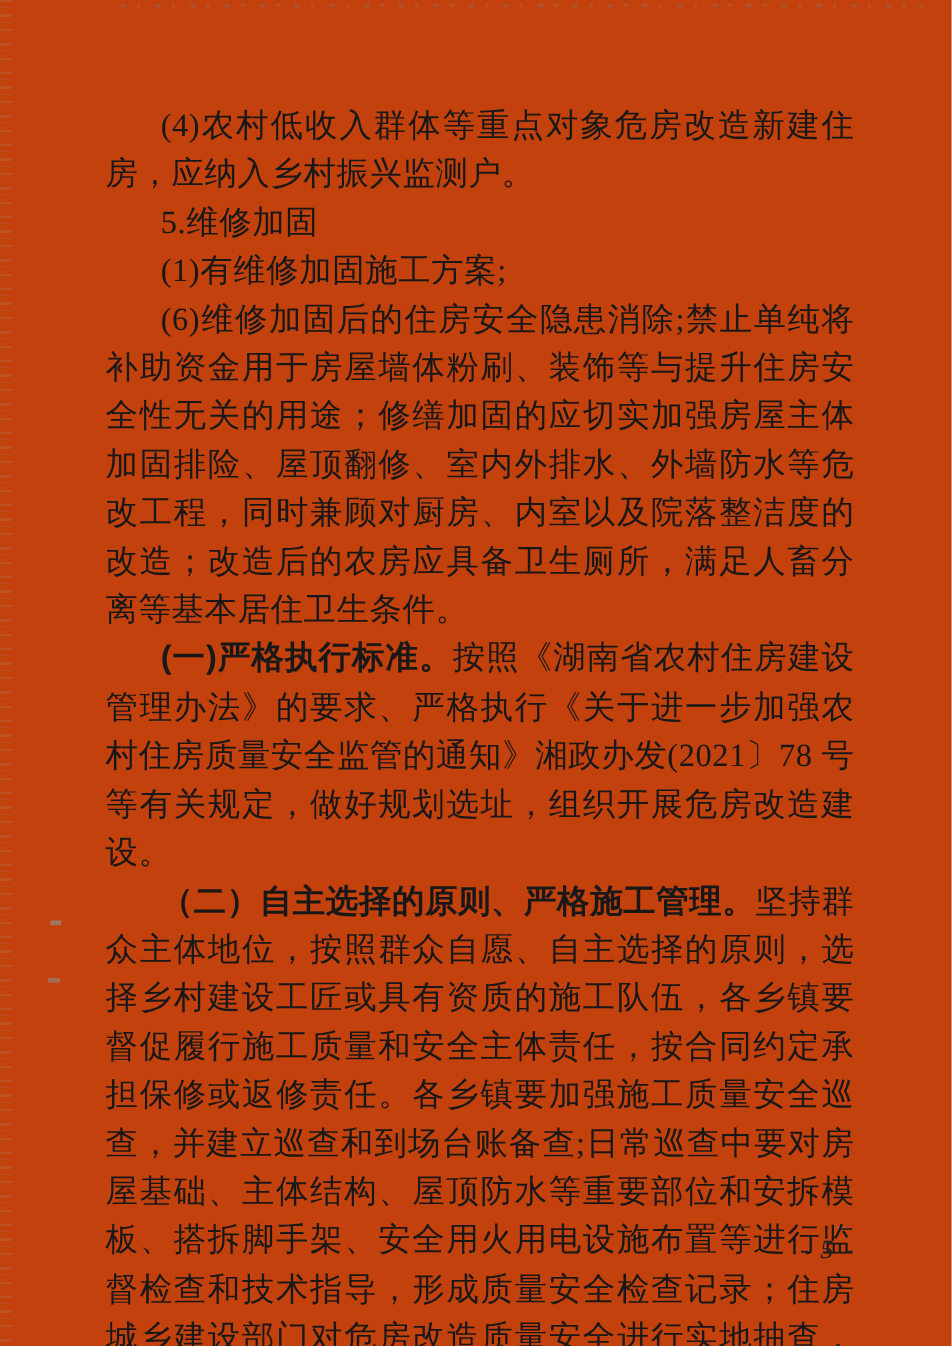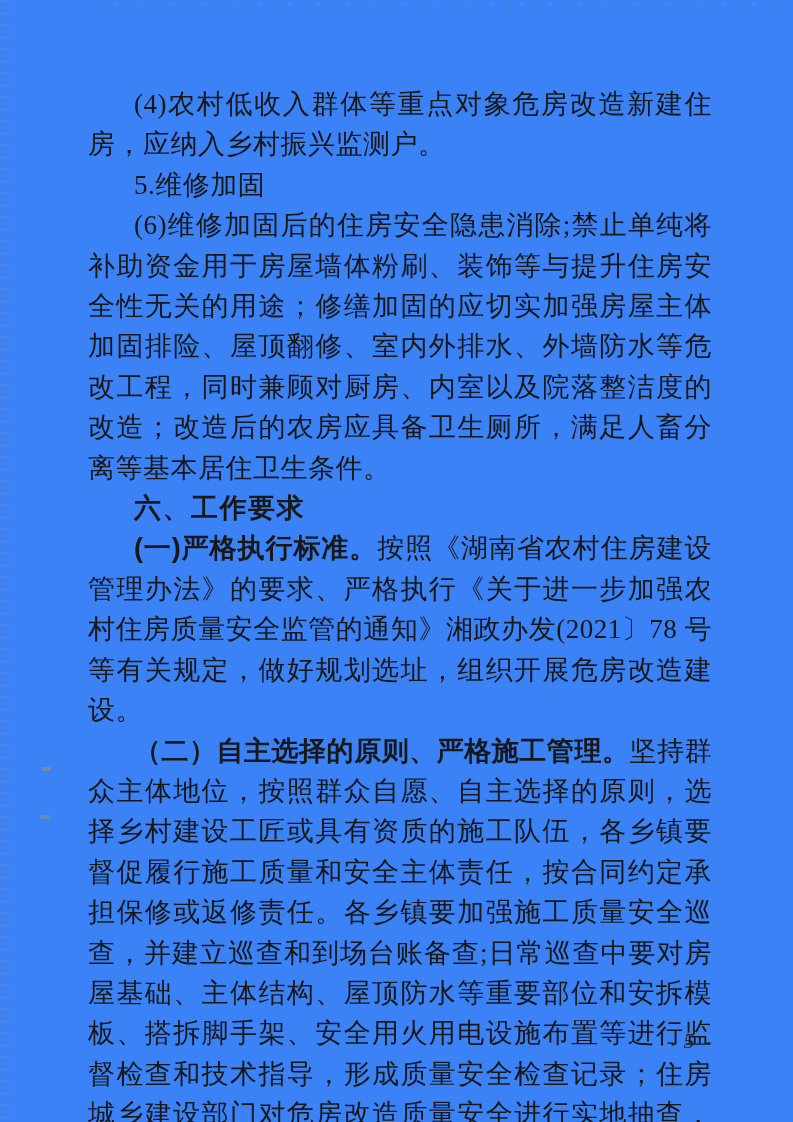--- a/index.html
+++ b/index.html
@@ -6,21 +6,21 @@
     margin: 0;
     padding: 0;
     background: #e8e8e8;
     font-family: "Liberation Serif", serif;
   }
   .page {
     position: relative;
     width: 793px;
     height: 1122px;
     margin: 0 auto;
-    background: #3b82f6;
+    background: #c2410c;
     overflow: hidden;
     color: #1b1b1b;
   }
   
   .artifact-top {
     position: absolute;
     top: 3px;
     left: 100px;
     width: 670px;
     height: 3px;
@@ -99,20 +99,20 @@
   <div class="artifact-top"></div>
   <div class="artifact-left"></div>
   <div class="speck s1"></div>
   <div class="speck s2"></div>
   <div class="speck s3"></div>
   <div class="speck s4"></div>
 
   <div class="content">
       <p><span>(4)农村低收入群体等重点对象危房改造新建住房，应纳入乡村振兴监测户。</span></p>
       <p><span>5.维修加固</span></p>
+      <p><span>(1)有维修加固施工方案;</span></p>
       <p><span>(6)维修加固后的住房安全隐患消除;禁止单纯将补助资金用于房屋墙体粉刷、装饰等与提升住房安全性无关的用途；修缮加固的应切实加强房屋主体加固排险、屋顶翻修、室内外排水、外墙防水等危改工程，同时兼顾对厨房、内室以及院落整洁度的改造；改造后的农房应具备卫生厕所，满足人畜分离等基本居住卫生条件。</span></p>
-      <p class="heading"><span class="lead-bold">六、工作要求</span></p>
       <p><span class="lead-bold">(一)严格执行标准。</span><span>按照《湖南省农村住房建设管理办法》的要求、严格执行《关于进一步加强农村住房质量安全监管的通知》湘政办发(2021〕78 号等有关规定，做好规划选址，组织开展危房改造建设。</span></p>
       <p><span class="lead-bold">（二）自主选择的原则、严格施工管理。</span><span>坚持群众主体地位，按照群众自愿、自主选择的原则，选择乡村建设工匠或具有资质的施工队伍，各乡镇要督促履行施工质量和安全主体责任，按合同约定承担保修或返修责任。各乡镇要加强施工质量安全巡查，并建立巡查和到场台账备查;日常巡查中要对房屋基础、主体结构、屋顶防水等重要部位和安拆模板、搭拆脚手架、安全用火用电设施布置等进行监督检查和技术指导，形成质量安全检查记录；住房城乡建设部门对危房改造质量安全进行实地抽查，不少于每年</span></p>
     </div>
 
   <div class="page-number">- 5 -</div>
 </div>
 
 </body></html>

